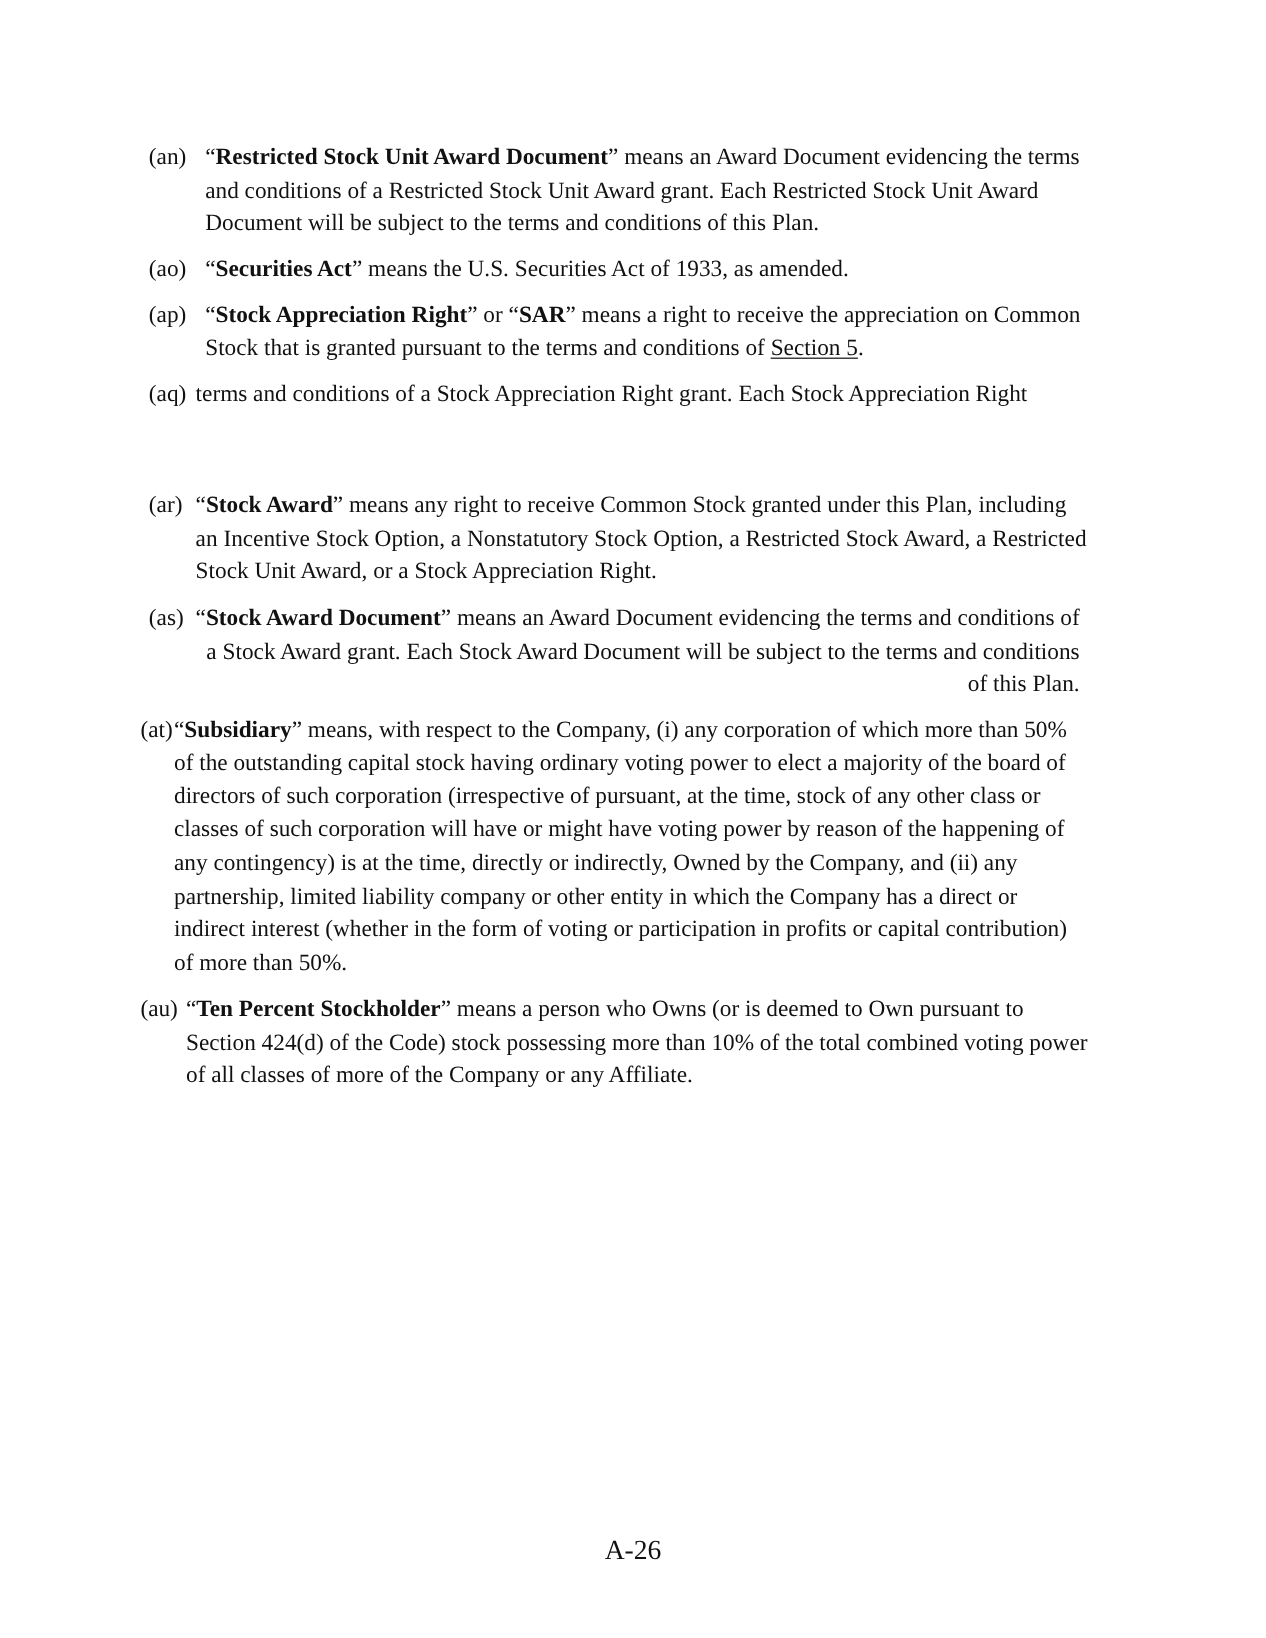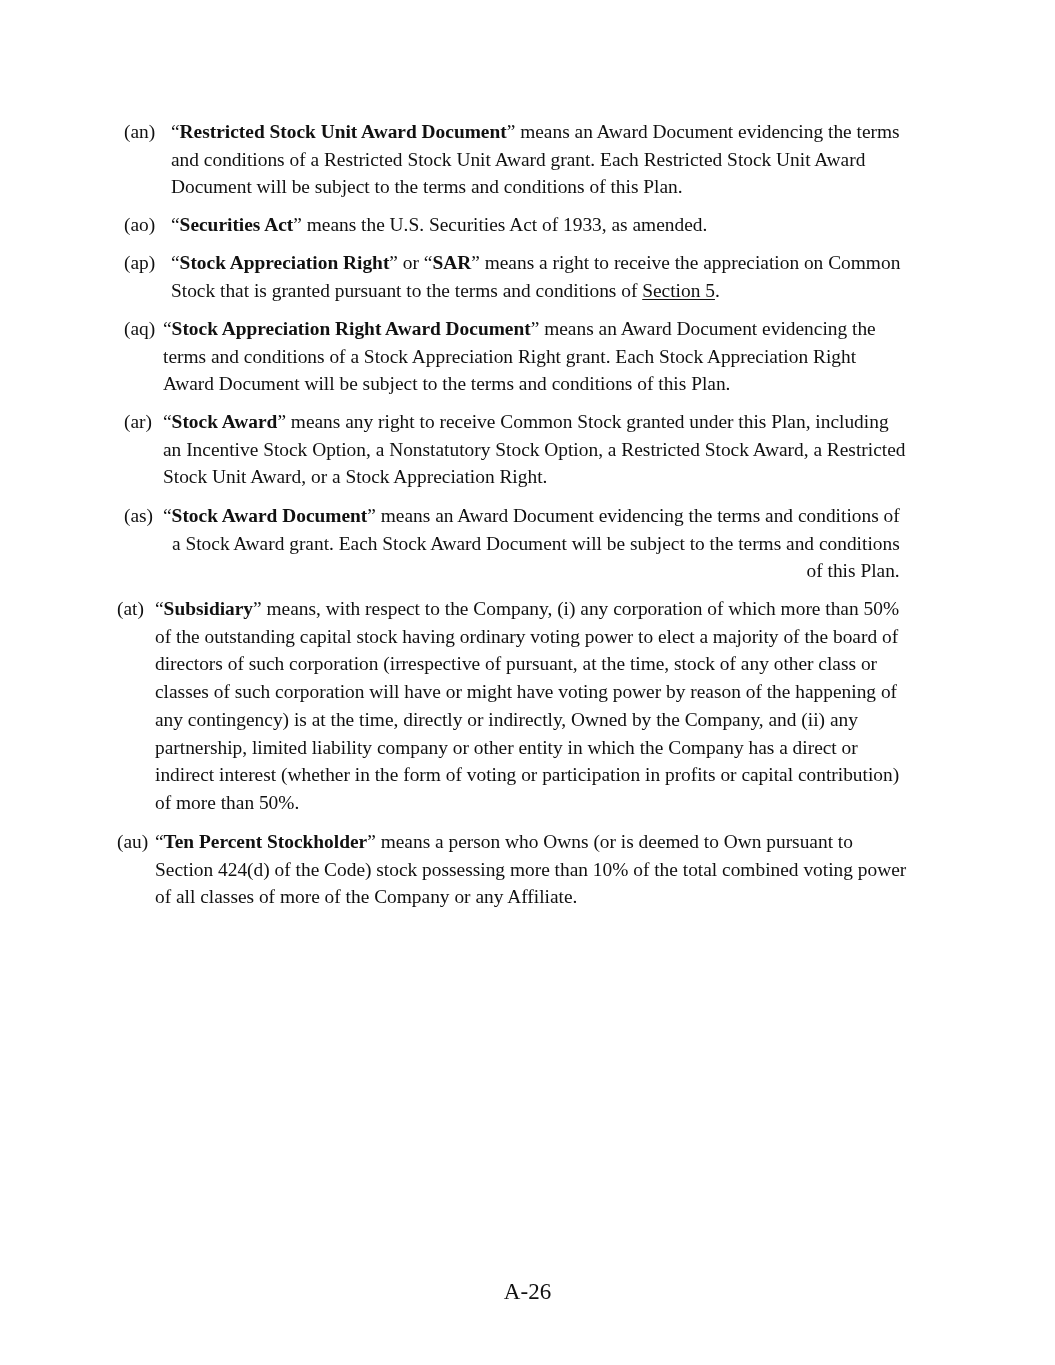--- a/index.html
+++ b/index.html
@@ -73,23 +73,21 @@
     <span class="label" style="left:124px;">(ap)</span>
     <div class="body" style="left:171px;">
       <span class="line"><span>“</span><b>Stock Appreciation Right</b><span>” or “</span><b>SAR</b><span>” means a right to receive the appreciation on Common</span></span>
       <span class="line"><span>Stock that is granted pursuant to the terms and conditions of </span><span class="ul">Section 5</span><span>.</span></span>
     </div>
   </div>
 
   <div class="item" style="top:315px; left:0;">
     <span class="label" style="left:124px;">(aq)</span>
     <div class="body" style="left:163px;">
-      <span class="line"><span>“</span><b>Stock Appreciation Right Award Document</b><span>” means an Award Document evidencing the</span></span>
       <span class="line">terms and conditions of a Stock Appreciation Right grant. Each Stock Appreciation Right</span>
-      <span class="line">Award Document will be subject to the terms and conditions of this Plan.</span>
     </div>
   </div>
 
   <div class="item" style="top:408px; left:0;">
     <span class="label" style="left:124px;text-align:right;">(ar)</span>
     <div class="body" style="left:163px;">
       <span class="line"><span>“</span><b>Stock Award</b><span>” means any right to receive Common Stock granted under this Plan, including</span></span>
       <span class="line">an Incentive Stock Option, a Nonstatutory Stock Option, a Restricted Stock Award, a Restricted</span>
       <span class="line">Stock Unit Award, or a Stock Appreciation Right.</span>
     </div>
@@ -99,21 +97,21 @@
     <span class="label" style="left:124px;">(as)</span>
     <div class="body" style="left:163px;text-align:right;">
       <span class="line"><span>“</span><b>Stock Award Document</b><span>” means an Award Document evidencing the terms and conditions of</span></span>
       <span class="line">a Stock Award grant. Each Stock Award Document will be subject to the terms and conditions</span>
       <span class="line">of this Plan.</span>
     </div>
   </div>
 
   <div class="item" style="top:595px; left:0;">
     <span class="label" style="left:117px;">(at)</span>
-    <div class="body" style="left:155px;">
+    <div class="body" style="left:145px;">
       <span class="line"><span>“</span><b>Subsidiary</b><span>” means, with respect to the Company, (i) any corporation of which more than 50%</span></span>
       <span class="line">of the outstanding capital stock having ordinary voting power to elect a majority of the board of</span>
       <span class="line">directors of such corporation (irrespective of pursuant, at the time, stock of any other class or</span>
       <span class="line">classes of such corporation will have or might have voting power by reason of the happening of</span>
       <span class="line">any contingency) is at the time, directly or indirectly, Owned by the Company, and (ii) any</span>
       <span class="line">partnership, limited liability company or other entity in which the Company has a direct or</span>
       <span class="line">indirect interest (whether in the form of voting or participation in profits or capital contribution)</span>
       <span class="line">of more than 50%.</span>
     </div>
   </div>

